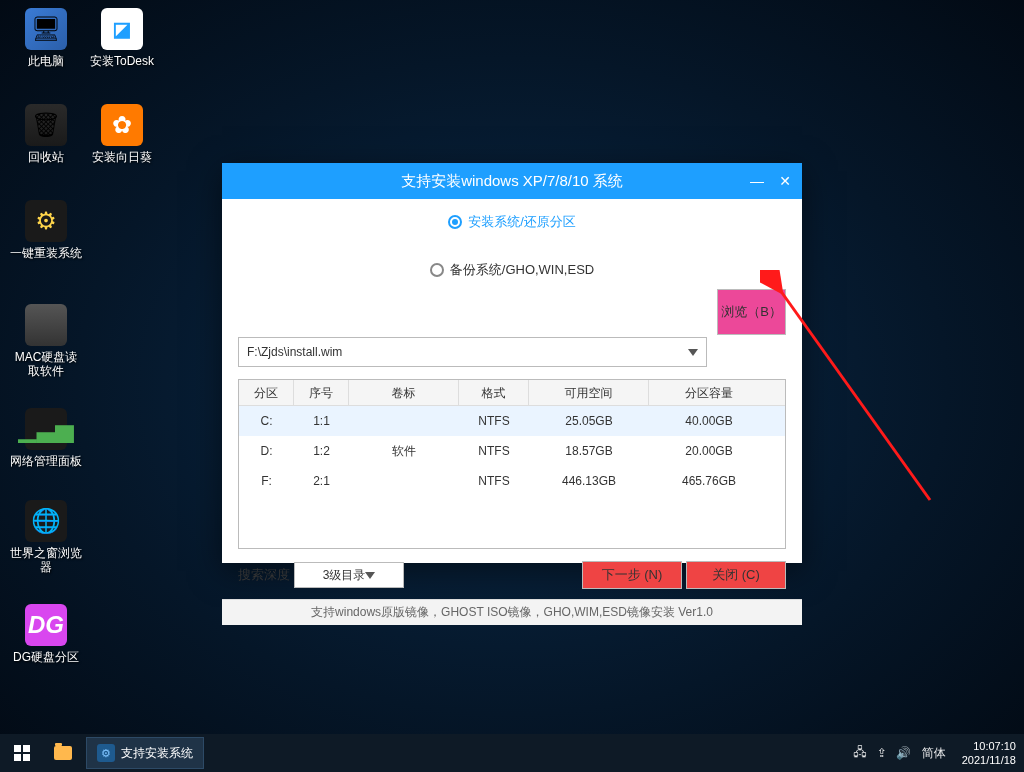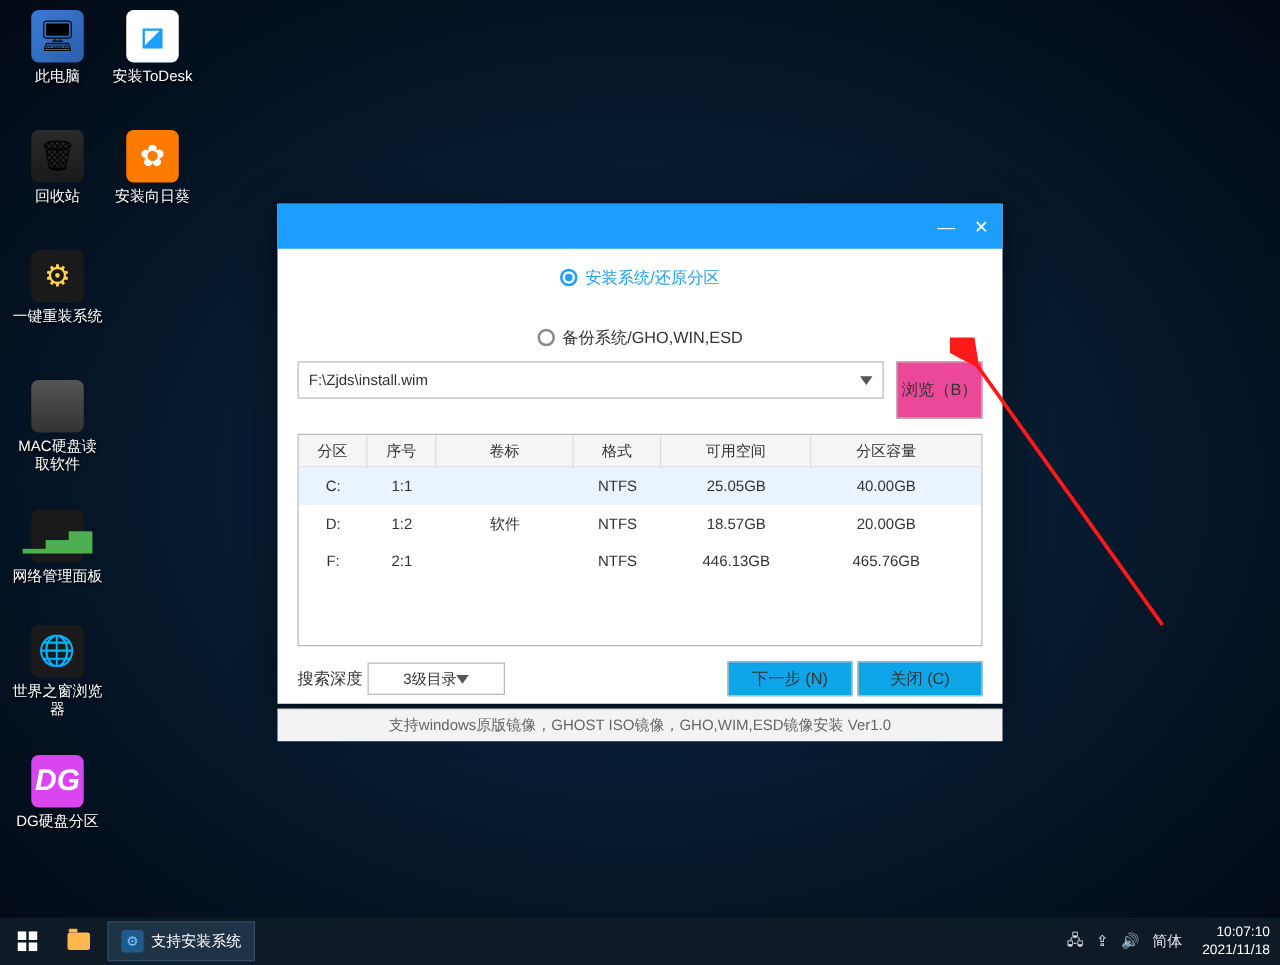--- a/index.html
+++ b/index.html
@@ -42,37 +42,37 @@
 .radios { display: flex; align-items: center; gap: 30px; margin-bottom: 10px; flex-direction: column; }
 .radio { display: flex; align-items: center; gap: 6px; cursor: pointer; }
 .rcircle { width: 14px; height: 14px; border-radius: 50%; border: 2px solid #1e9fff; position: relative; }
 .rcircle.on::after { content:""; position:absolute; inset:2px; background:#1e9fff; border-radius:50%; }
 .rcircle.off { border-color: #888; }
 .radio .rlabel-on { color: #1e9fff; }
 .radio .rlabel-off { color: #333; }
 
 .label-row { margin: 6px 0 6px; }
 .pathrow { display: flex; gap: 10px; margin-bottom: 12px; }
-.pathbox { flex: 1; height: 30px; border: 1px solid #bbb; display: flex; align-items: center; padding: 0 8px; justify-content: space-between; font-family: monospace; font-size: 12px; background:#fff; }
+.pathbox { flex: 1; height: 30px; border: 1px solid #bbb; display: flex; align-items: center; padding: 0 8px; justify-content: space-between; font-family: monospace; font-size: 12px; background:#fff;margin-top:48px; }
 .tri { width:0;height:0;border-left:5px solid transparent;border-right:5px solid transparent;border-top:7px solid #555; }
 .btn { height: 46px; padding: 0 3px; border: 1px solid #bbb; background: #ec4899; display: flex; align-items: center; cursor: pointer; font-size: 13px; }
 
 .tablewrap { border: 1px solid #bbb; height: 170px; background:#fff; }
 .thead, .trow { display: grid; grid-template-columns: 55px 55px 110px 70px 120px 120px; font-size: 12px; text-align: center; }
 .thead { background: #f5f5f5; border-bottom: 1px solid #ddd; height: 26px; line-height: 26px; }
 .thead > div { border-right: 1px solid #ddd; }
 .thead > div:last-child { border-right: none; }
 .trow { height: 30px; line-height: 30px; }
 .trow.sel { background: #eaf4ff; }
 .trow > div { overflow: hidden; }
 
 .bottomrow { display: flex; align-items: center; gap: 4px; margin-top: 12px; }
 .selectbox { width: 110px; height: 26px; border: 1px solid #bbb; display: flex; align-items: center; justify-content: center; padding: 0 8px; font-size: 12px; background:#fff; cursor:pointer;}
 .spacer { flex: 1; }
-.btn2 { width: 100px; height: 28px; border: 1px solid #bbb; background: #0ea5e9; display: flex; align-items: center; justify-content: center; cursor: pointer; font-size: 13px; }
+.btn2 { width: 100px; height: 28px; border: 1px solid #bbb; background: #ef4444; display: flex; align-items: center; justify-content: center; cursor: pointer; font-size: 13px; }
 
 .footer { height: 26px; background: #f3f3f3; border-top: 1px solid #ddd; font-size: 12px; color: #666; display: flex; align-items: center; justify-content: center; }
 
 
 .arrow-svg { position: absolute; left: 760px; top: 270px; pointer-events: none; }
 
 
 .taskbar {
   position: absolute; bottom: 0; left: 0; right: 0; height: 38px;
   background: #0e1a26; display: flex; align-items: center; color: #fff; font-size: 12px;
@@ -139,20 +139,21 @@
   <div class="dicon" style="left:10px;top:604px">
     <div class="ibox ic-dg">
         <span style="color:#fff;font-weight:bold">DG</span>
       </div>
     <div class="ilabel">DG硬盘分区</div>
   </div>
 </div>
 
 <div class="win">
   <div class="titlebar">
+    <span>支持安装windows XP/7/8/10 系统</span>
     <div class="wactions">
       <span>—</span>
       <span>✕</span>
     </div>
   </div>
   <div class="wbody">
     <div class="radios">
       <div class="radio">
         <span class="rcircle on"></span>
         <span class="rlabel-on">安装系统/还原分区</span>

